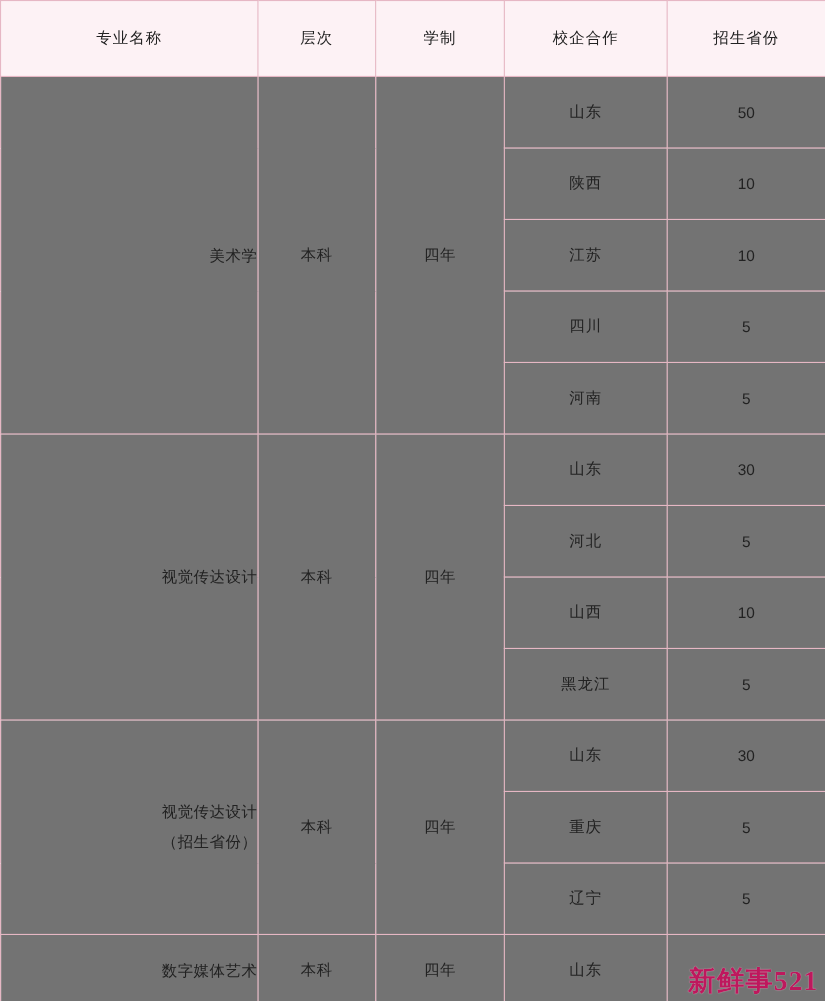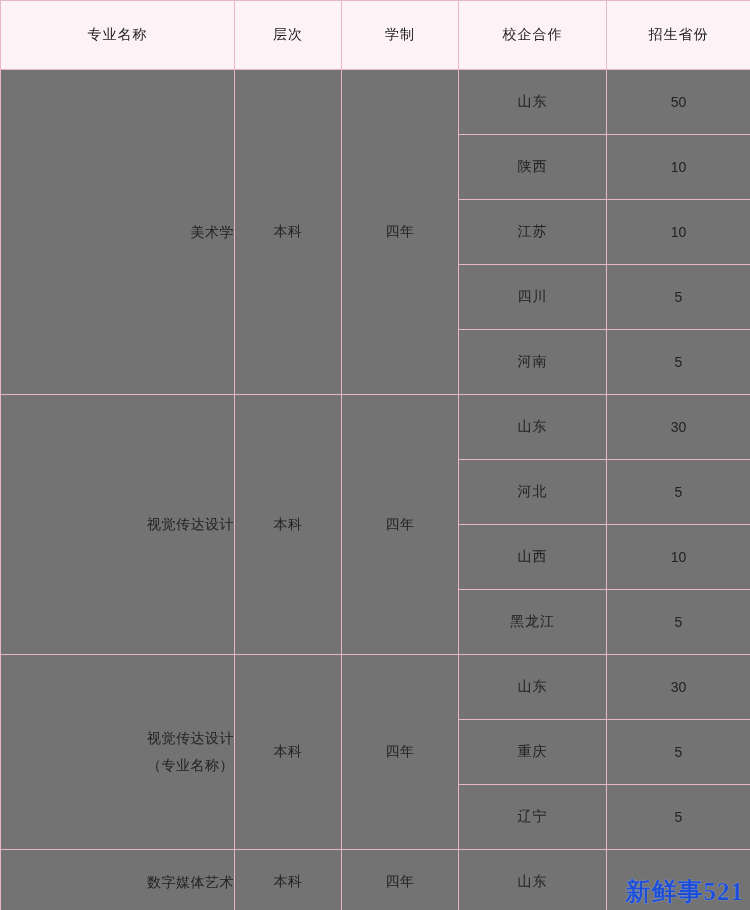--- a/index.html
+++ b/index.html
@@ -62,21 +62,21 @@
     display: block;
     text-align: right;
   }
   .watermark {
     position: absolute;
     right: 6px;
     bottom: 2px;
     font-family: "Liberation Serif", serif;
     font-size: 25px;
     font-weight: bold;
-    color: #1d4ed8;
+    color: #be185d;
     letter-spacing: 1px;
     white-space: nowrap;
     text-shadow: 0 0 1px rgba(255,255,255,0.7);
   }
 </style>
 </head>
 <body>
 
 <table id="enroll-table">
   <colgroup>
@@ -141,21 +141,21 @@
       <td class="plan-cell">10</td>
     </tr>
     <tr>
       <td class="province-cell">黑龙江</td>
       <td class="plan-cell">5</td>
     </tr>
 
     <tr>
       <td class="major-cell" rowspan="3">
         <span class="major-line">视觉传达设计</span>
-        <span class="major-line">（专业名称）</span>
+        <span class="major-line">（招生省份）</span>
       </td>
       <td class="level-cell" rowspan="3">本科</td>
       <td class="years-cell" rowspan="3">四年</td>
       <td class="province-cell">山东</td>
       <td class="plan-cell">30</td>
     </tr>
     <tr>
       <td class="province-cell">重庆</td>
       <td class="plan-cell">5</td>
     </tr>

